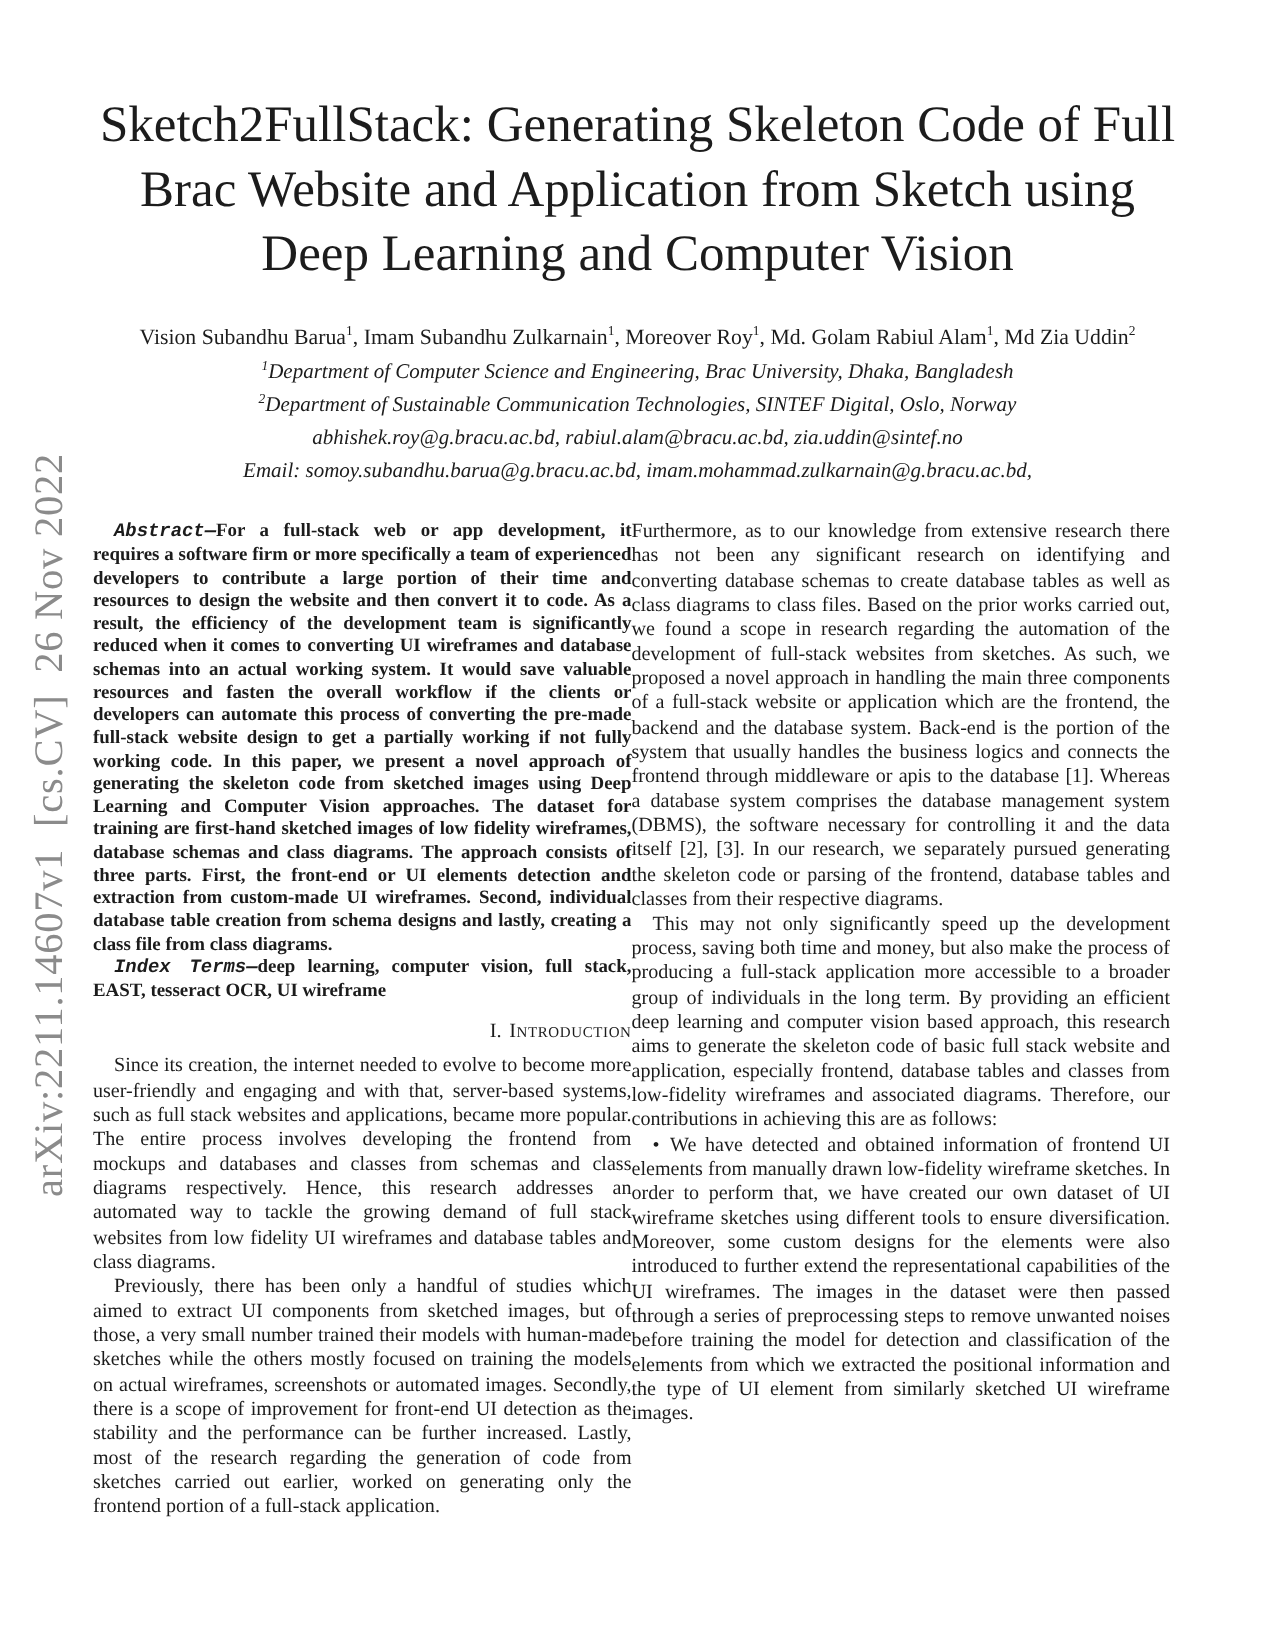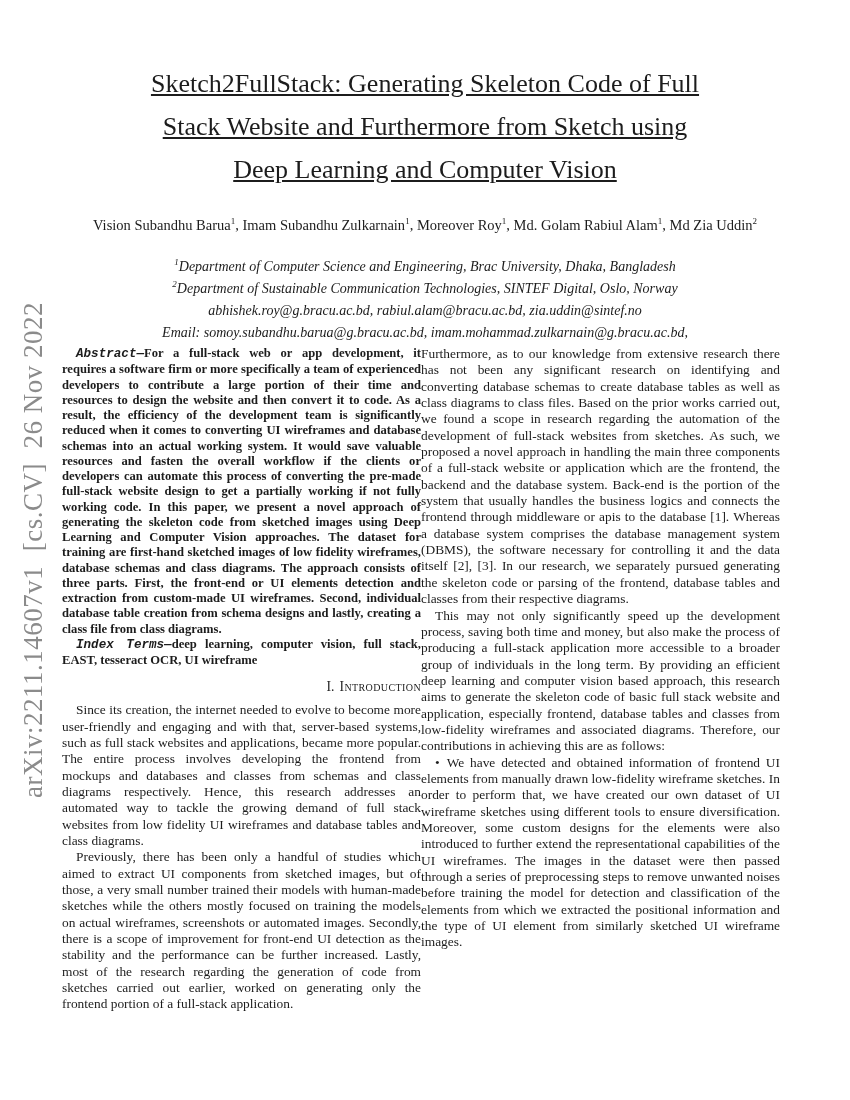--- a/index.html
+++ b/index.html
@@ -28,34 +28,33 @@
   
   .header {
     position: absolute;
     top: 62px;
     left: 55px;
     width: 740px;
     text-align: center;
   }
   .title {
     margin: 0;
-    font-size: 26px;
+    font-size: 34px;
     font-weight: normal;
     line-height: 43px;
-    text-decoration: underline;
   }
   .title-line { display: block; }
   .authors {
     margin-top: 23px;
     font-size: 14.5px;
     line-height: 22px;
     white-space: nowrap;
   }
   sup { font-size: 9px; line-height: 0; }
-  .affiliations { margin-top: 20px; }
+  .affiliations { margin-top: 2px; }
   .affil-line, .email-line {
     font-style: italic;
     font-size: 14px;
     line-height: 22px;
   }
 
   
   .col {
     position: absolute;
     top: 346px;
@@ -95,21 +94,21 @@
 </head>
 <body>
 
 <div class="page">
 
   <div class="watermark">arXiv:2211.14607v1  [cs.CV]  26 Nov 2022</div>
 
   <div class="header">
     <h1 class="title">
         <span class="title-line">Sketch2FullStack: Generating Skeleton Code of Full</span>
-        <span class="title-line">Stack Website and Furthermore from Sketch using</span>
+        <span class="title-line">Brac Website and Application from Sketch using</span>
         <span class="title-line">Deep Learning and Computer Vision</span>
       </h1>
 
     <div class="authors"><span>Vision Subandhu Barua</span><sup>1</sup><span>, </span><span>Imam Subandhu Zulkarnain</span><sup>1</sup><span>, </span><span>Moreover Roy</span><sup>1</sup><span>, </span><span>Md. Golam Rabiul Alam</span><sup>1</sup><span>, </span><span>Md Zia Uddin</span><sup>2</sup></div>
 
     <div class="affiliations">
       <div class="affil-line"><sup>1</sup><span>Department of Computer Science and Engineering, Brac University, Dhaka, Bangladesh</span></div>
       <div class="affil-line"><sup>2</sup><span>Department of Sustainable Communication Technologies, SINTEF Digital, Oslo, Norway</span></div>
       <div class="email-line">abhishek.roy@g.bracu.ac.bd, rabiul.alam@bracu.ac.bd, zia.uddin@sintef.no</div>
       <div class="email-line">Email: somoy.subandhu.barua@g.bracu.ac.bd, imam.mohammad.zulkarnain@g.bracu.ac.bd,</div>

